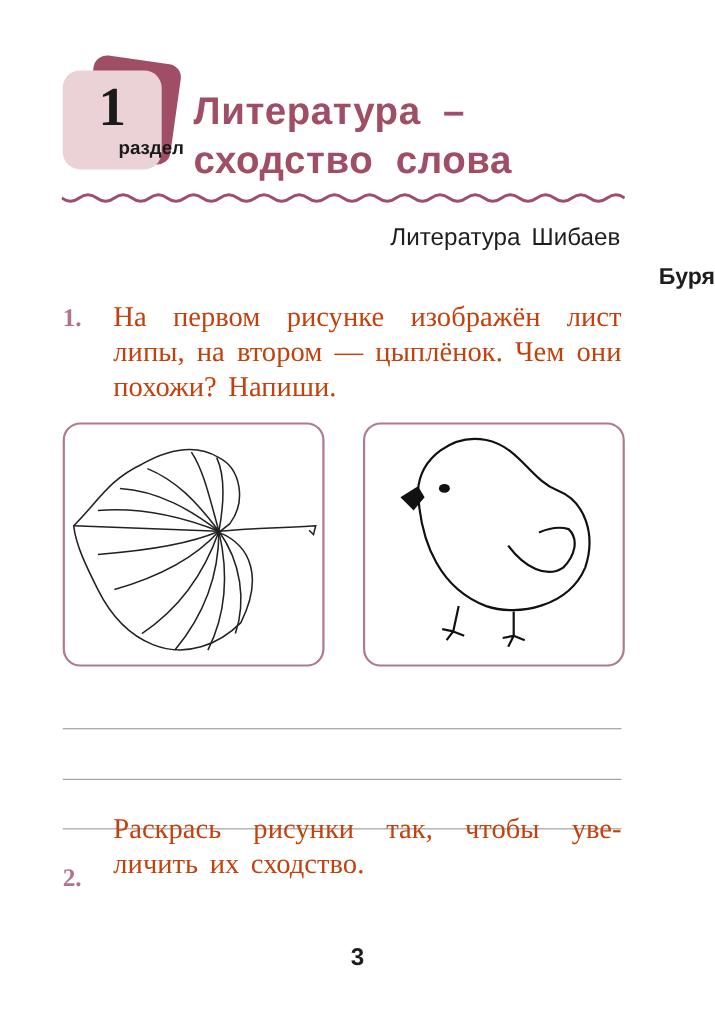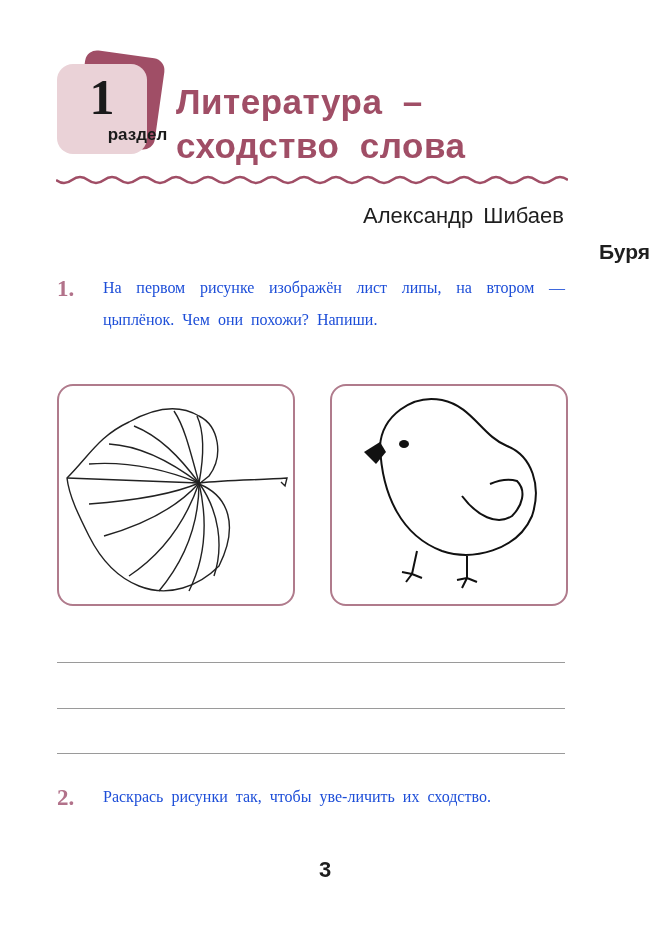--- a/index.html
+++ b/index.html
@@ -7,41 +7,41 @@
   .abs { position:absolute; }
   .badge-back { left:80px; top:54px; width:80px; height:92px; background:#a04e66; border-radius:12px; transform:rotate(8deg); }
   .badge-front { left:57px; top:64px; width:90px; height:90px; background:#ead2d7; border-radius:16px; }
   .badge-num { left:57px; top:72px; width:90px; text-align:center; font-family:"Liberation Serif", serif; font-weight:bold; font-size:50px; line-height:50px; color:#1a1a1a; }
   .badge-label { left:57px; top:125px; width:97px; text-align:center; font-family:"Liberation Sans", sans-serif; font-weight:bold; font-size:17px; color:#1a1a1a;margin-left:32px; }
   .title { left:176px; top:80px; font-family:"Liberation Sans", sans-serif; font-weight:bold; font-size:35px; line-height:44px; color:#a04e66; letter-spacing:0.5px; white-space:pre; }
   .wave { left:56px; top:170px; }
   .author { right:86px; top:203px; font-family:"Liberation Sans", sans-serif; font-size:22px; color:#1e1e1e; word-spacing:4px; }
   .story-title { left:0; width:650px; top:240px; text-align:right; font-family:"Liberation Sans", sans-serif; font-weight:bold; font-size:21px; color:#1e1e1e; }
   .task-num { font-family:"Liberation Serif", serif; font-weight:bold; font-size:23px; color:#b2728a; }
-  .task-text { font-family:"Liberation Serif", serif; font-size:16px; line-height:32px; text-align:justify; text-align-last:left; color:#1d4ed8; word-spacing:4px; }
+  .task-text { font-family:"Liberation Serif", serif; font-size:26px; line-height:32px; text-align:justify; text-align-last:left; color:#c2410c; word-spacing:4px; }
   .frame { border:2px solid #b07b8c; border-radius:16px; background:#fff; }
   .line { height:1px; background:#9a9a9a; left:57px; width:508px; }
   .page-num { left:0; width:650px; top:857px; text-align:center; font-family:"Liberation Sans", sans-serif; font-weight:bold; font-size:22px; color:#1e1e1e; }
 </style>
 </head>
 <body>
 
 <div class="abs badge-back"></div>
 <div class="abs badge-front"></div>
 <div class="abs badge-num">1</div>
 <div class="abs badge-label">раздел</div>
 
 <div class="abs title"><span>Литература  –</span>
 <span>сходство  слова</span></div>
 
 <svg class="abs wave" width="512" height="20" viewBox="0 0 512 20">
   <path d="M0 10 Q 8 16 16 10 T 32 10 T 48 10 T 64 10 T 80 10 T 96 10 T 112 10 T 128 10 T 144 10 T 160 10 T 176 10 T 192 10 T 208 10 T 224 10 T 240 10 T 256 10 T 272 10 T 288 10 T 304 10 T 320 10 T 336 10 T 352 10 T 368 10 T 384 10 T 400 10 T 416 10 T 432 10 T 448 10 T 464 10 T 480 10 T 496 10 T 512 10" fill="none" stroke="#a04e66" stroke-width="2.6"></path>
 </svg>
 
-<div class="abs author">Александр  Шибаев</div>
+<div class="abs author">Литература  Шибаев</div>
 <div class="abs story-title">Буря</div>
 
 <div class="abs task-num" style="left:57px; top:276px;">1.</div>
 <div class="abs task-text" style="left:103px; top:272px; width:462px;">На первом рисунке изображён лист липы, на втором — цыплёнок. Чем они похожи? Напиши.</div>
 
 <div class="abs frame" style="left:57px; top:384px; width:234px; height:218px;">
   <svg width="234" height="218" viewBox="0 0 234 218">
     <g fill="none" stroke="#222" stroke-width="1.4">
       <path d="M8 92 C 30 70, 40 50, 70 36 C 95 22, 120 18, 140 30 C 160 40, 165 70, 150 90 L 140 98 C 170 110, 180 140, 160 180 C 140 200, 110 212, 80 200 C 55 190, 40 170, 30 150 C 20 130, 10 110, 8 92 Z"></path>
       <path d="M8 92 L 140 97 C 170 94, 200 94, 228 92 L 226 100 L 222 96"></path>
@@ -70,15 +70,15 @@
     <path d="M32 66 L 48 56 L 54 66 L 44 78 Z" fill="#111"></path>
     <ellipse cx="72" cy="58" rx="5" ry="4" fill="#111"></ellipse>
   </svg>
 </div>
 
 <div class="abs line" style="top:662px;"></div>
 <div class="abs line" style="top:708px;"></div>
 <div class="abs line" style="top:753px;"></div>
 
 <div class="abs task-num" style="left:57px; top:785px;">2.</div>
-<div class="abs task-text" style="left:103px; top:781px; width:462px;">Раскрась рисунки так, чтобы уве-личить их сходство.</div>
+<div class="abs task-text" style="left:103px; top:738px; width:462px;">Раскрась рисунки так, чтобы уве-личить их сходство.</div>
 
 <div class="abs page-num">3</div>
 
 </body></html>

